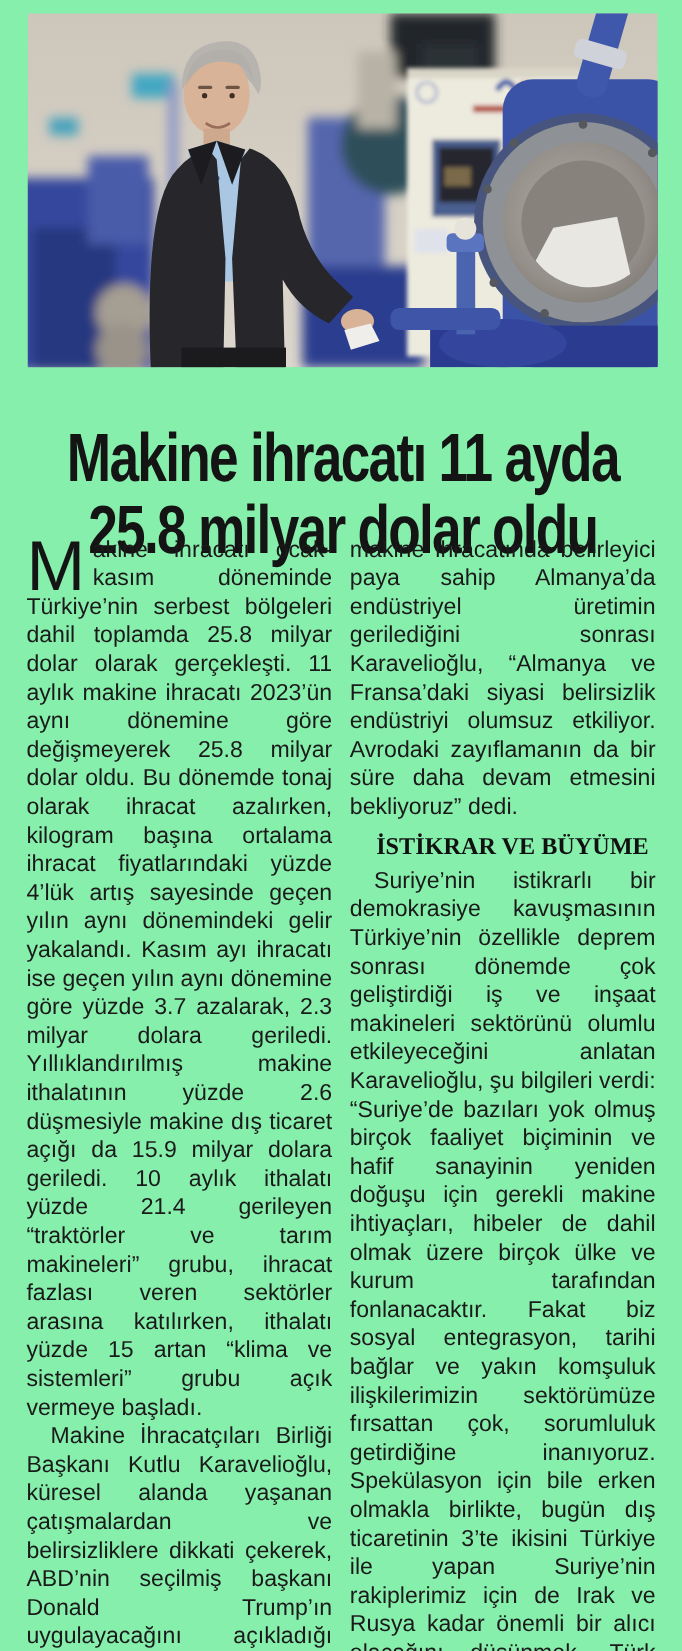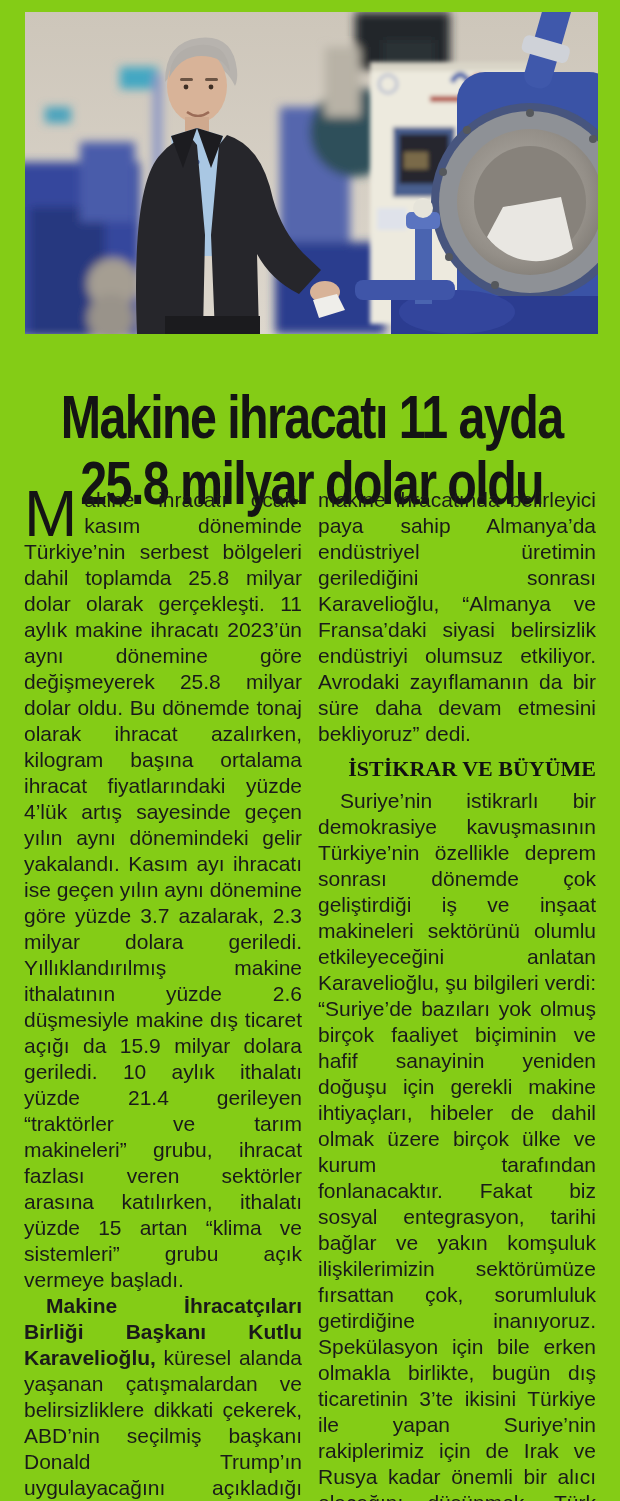--- a/index.html
+++ b/index.html
@@ -1,17 +1,17 @@
 <!DOCTYPE html>
 <html lang="tr"><head>
 <meta charset="utf-8">
 <style>
   html,body{margin:0;padding:0;background:#ffffff;}
   .page{
-    position:relative;width:620px;height:1501px;background:#84cc16;
+    position:relative;width:620px;height:1501px;background:#86efac;
     overflow:hidden;font-family:"Liberation Sans",sans-serif;color:#1a1a1a;
   }
   .photo-wrap{position:absolute;left:25px;top:12px;width:573px;height:322px;overflow:hidden;}
   .photo-wrap svg{display:block;}
   .headline{
     position:absolute;left:25px;top:342px;width:735px;
     transform:scaleX(0.78);transform-origin:left center;
     font-weight:bold;font-size:62px;line-height:66px;letter-spacing:-2px;
     text-align:center;color:#141414;white-space:nowrap;
   }
@@ -24,23 +24,23 @@
   .col-right{left:318px;}
   .col p{margin:0;}
   .indent{text-indent:22px;}
   .dropcap{
     float:left;font-size:64px;line-height:50px;padding:2px 7px 0 0;
     font-weight:400;color:#141414;
   }
   .subhead{
     font-family:"Liberation Serif",serif;font-weight:bold;font-size:22px;
     line-height:26px;margin:9px 0 6px 0;padding-left:24px;color:#111;
-    text-align:right;
+    text-align:left;
   }
-  .lead-bold{font-weight:bold;}
+  .lead-bold{font-weight:normal;}
 </style>
 </head>
 <body>
 
 <div class="page">
 
   <div class="photo-wrap">
     <svg width="573" height="322" viewBox="0 0 573 322" xmlns="http://www.w3.org/2000/svg">
       <defs>
         <filter id="b5" x="-20%" y="-20%" width="140%" height="140%">

